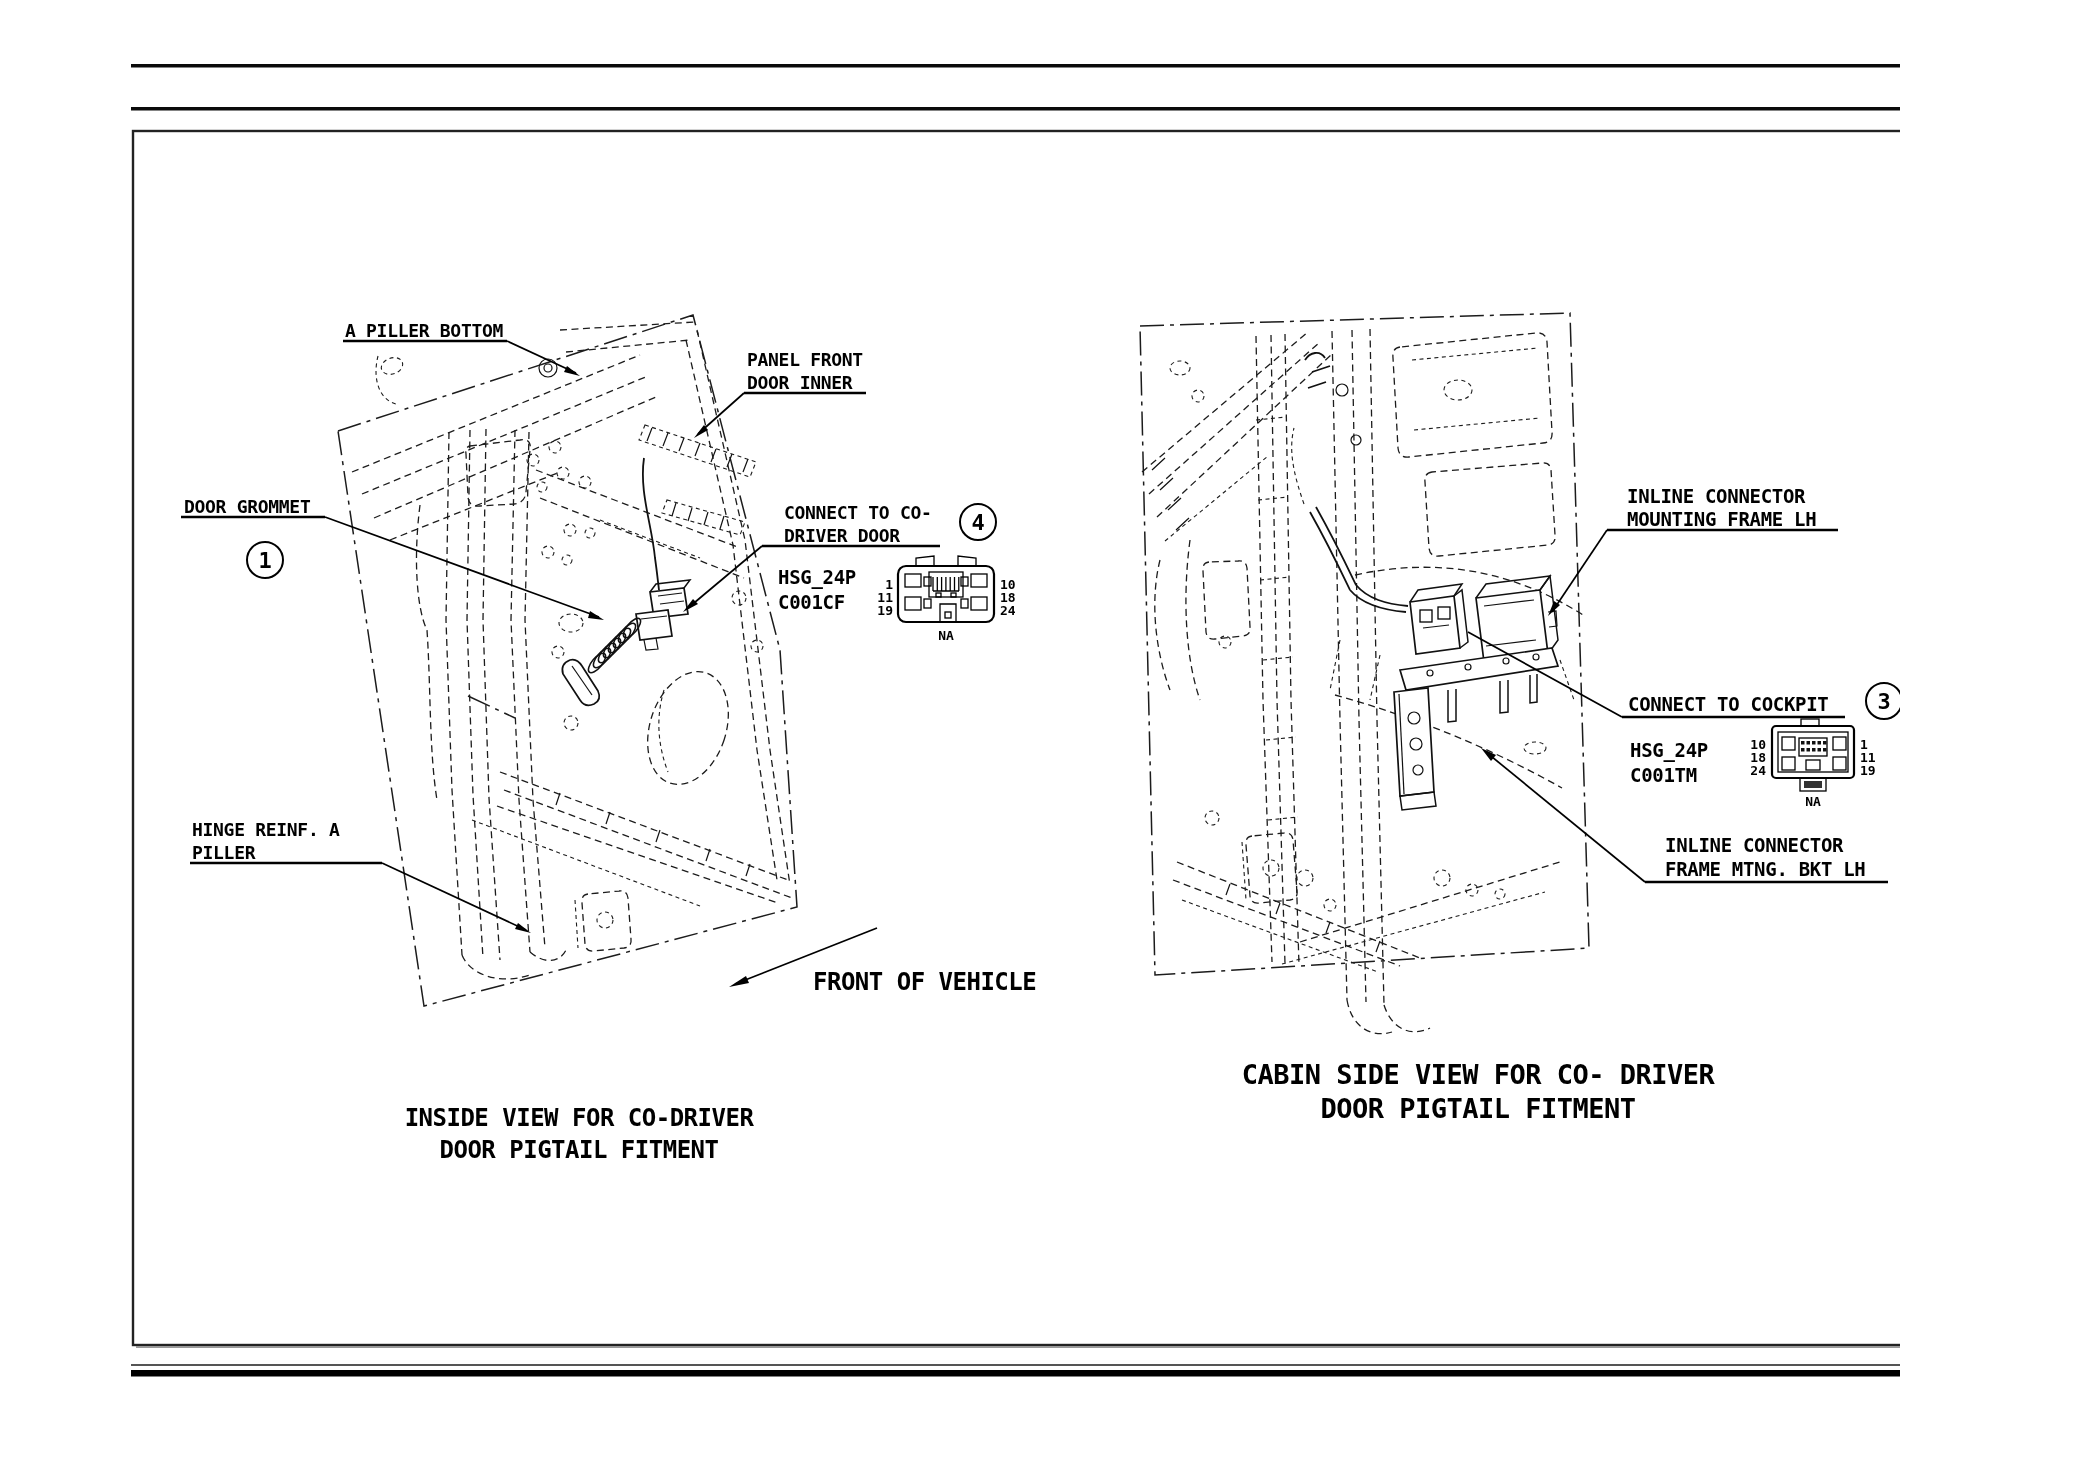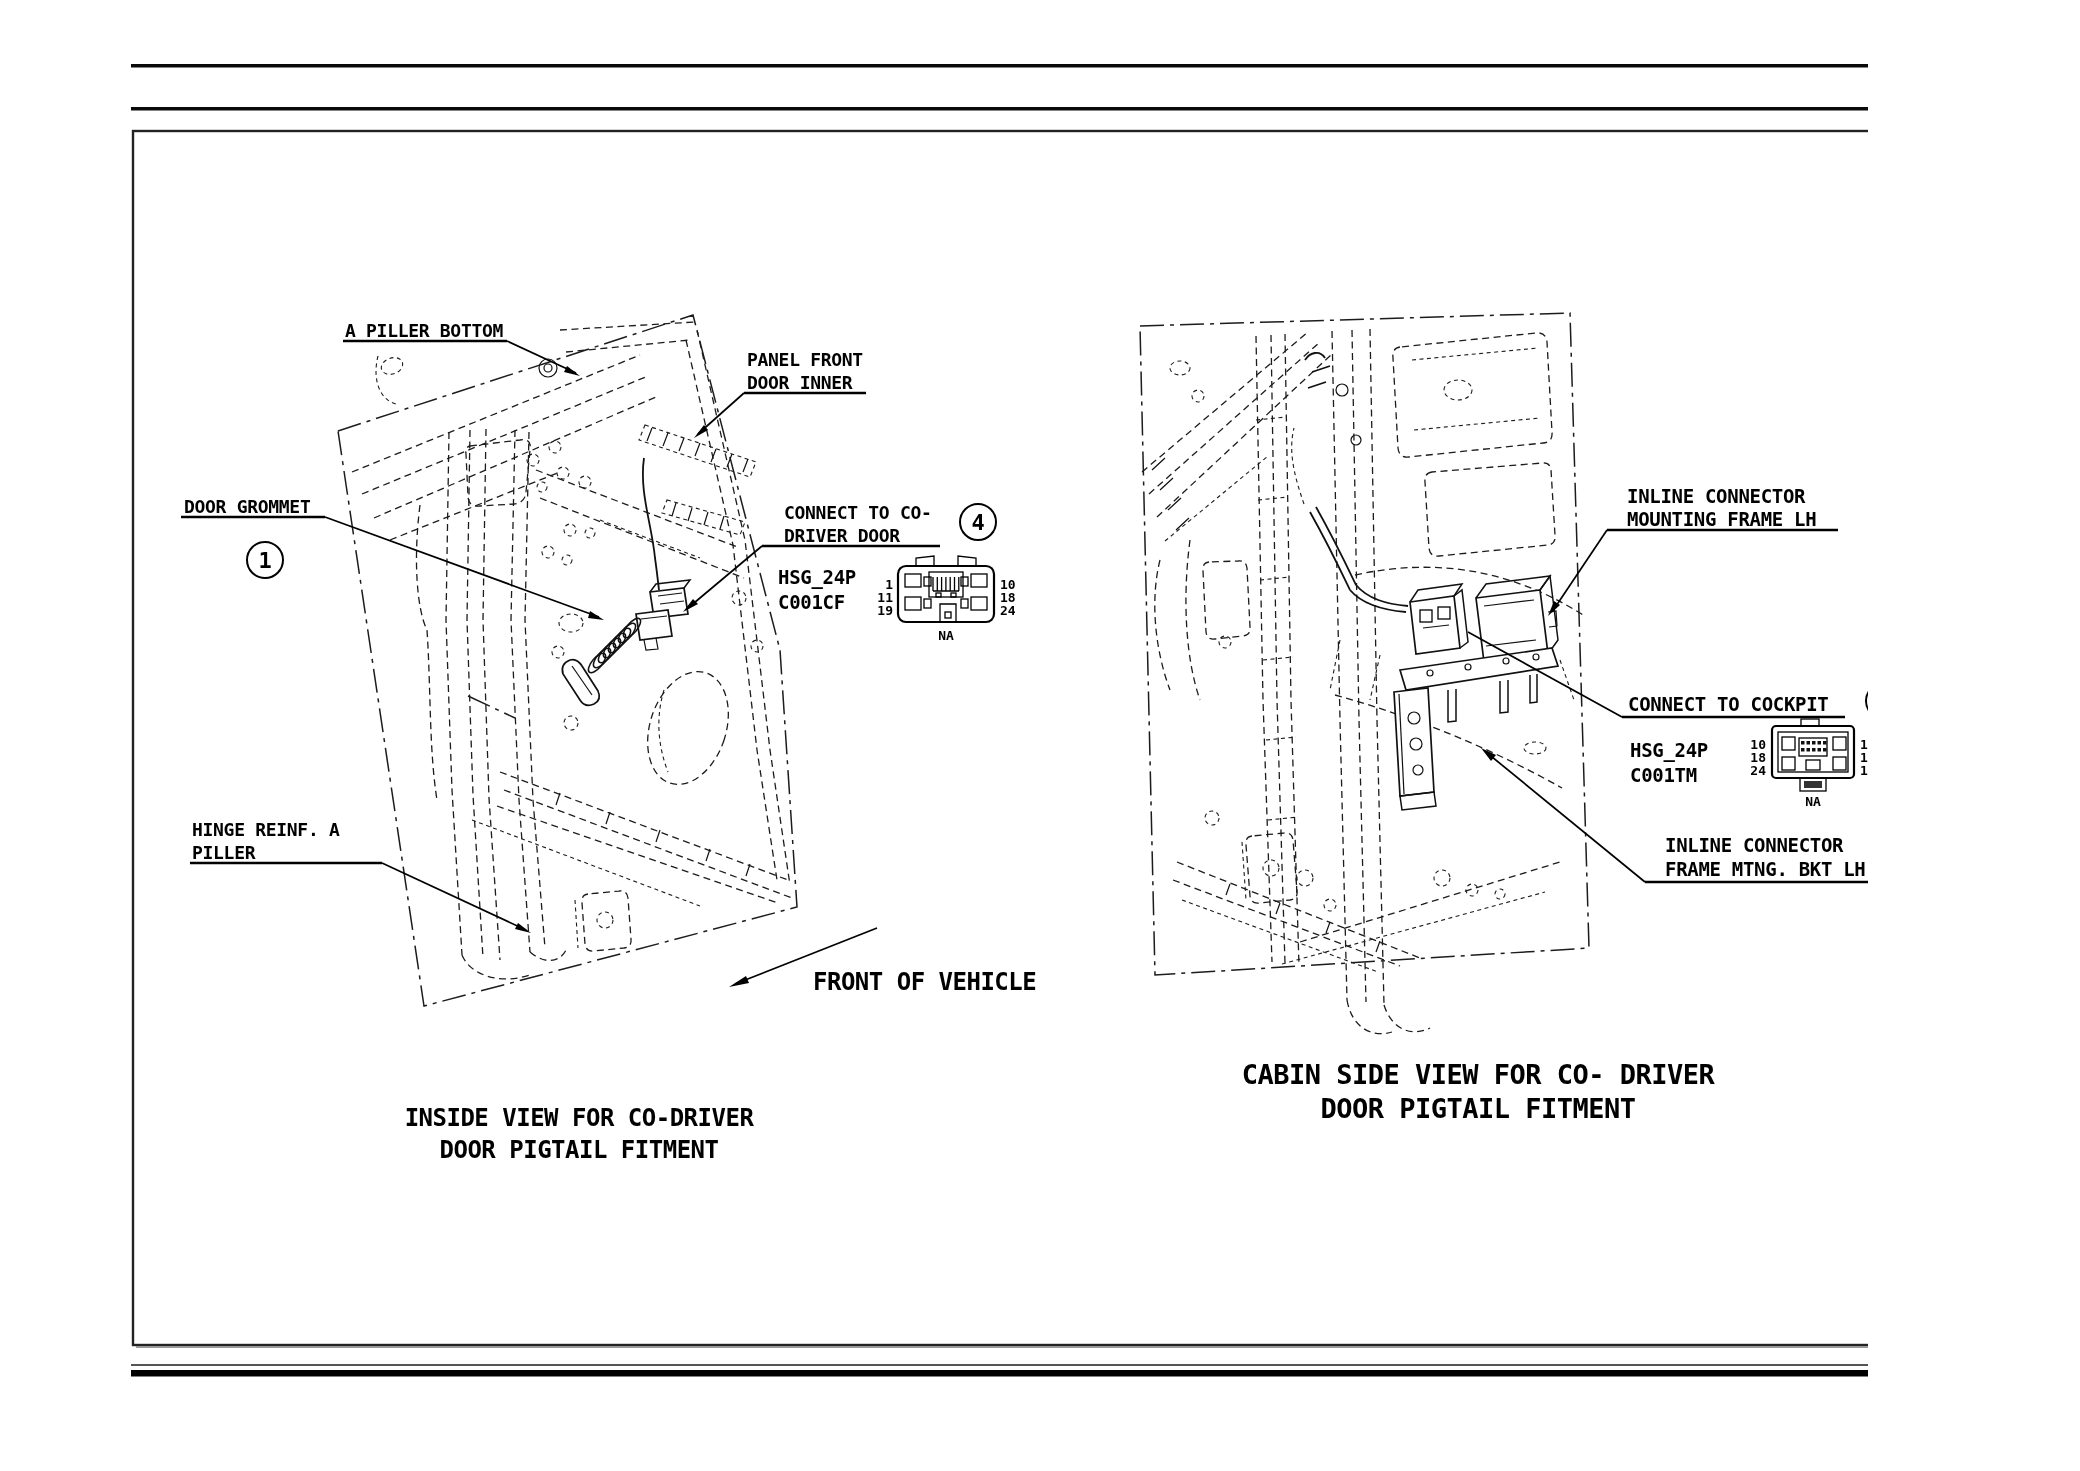--- a/index.html
+++ b/index.html
@@ -1,16 +1,16 @@
 <!DOCTYPE html>
 <html><head>
 <meta charset="utf-8">
 <style>
   html,body{margin:0;padding:0;background:#fff;}
-  .page{position:relative;width:1868px;height:1471px;background:#ffffff;overflow:hidden;}
+  .page{position:relative;width:1868px;height:1471px;background:#ffffff;overflow:hidden;padding-left:32px;}
   svg{position:absolute;left:0;top:0;}
   text{fill:#000;font-family:"DejaVu Sans Mono","Liberation Mono",monospace;font-weight:bold;}
   .lbl{font-size:18px;letter-spacing:-0.3px;}
   .lblr{font-size:19px;letter-spacing:-0.3px;}
   .t24{font-size:24px;letter-spacing:-0.5px;}
   .t27{font-size:27px;letter-spacing:-0.5px;}
   .pin{font-size:13px;}
   .digit{font-size:22px;}
   .s{fill:none;stroke:#1c1c1c;stroke-width:1.3;stroke-dasharray:7 4.5;}
   .s2{fill:none;stroke:#1c1c1c;stroke-width:1.1;stroke-dasharray:4 3.5;}

